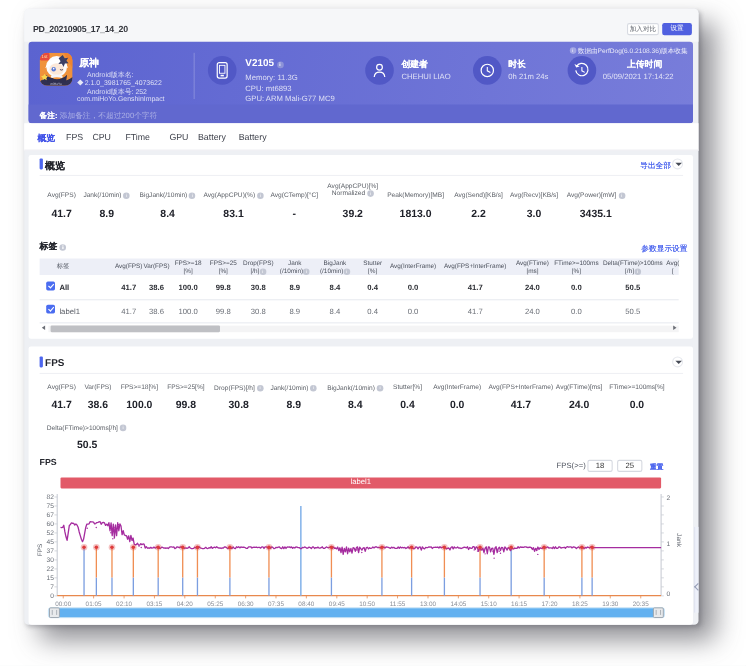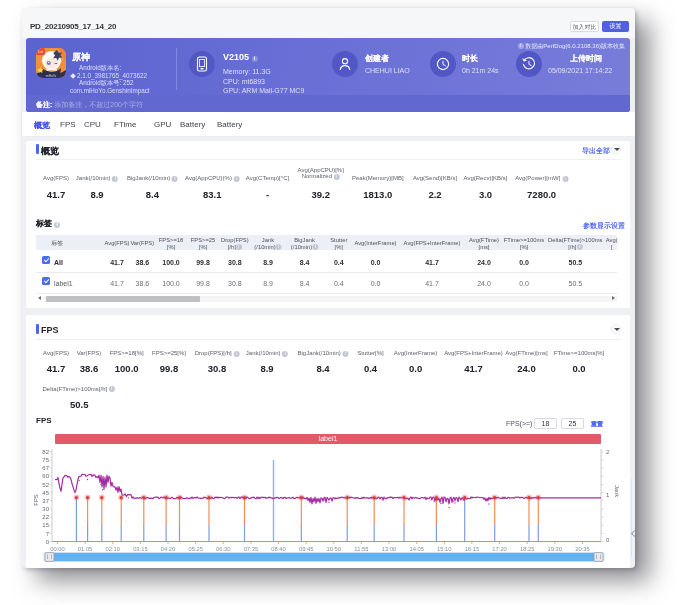--- a/index.html
+++ b/index.html
@@ -133,21 +133,21 @@
   <div class="lbl" style="left:515.6px;top:34.4px">Avg(Power)[mW] <span class="info">i</span></div>
   <div class="val" style="left:30px;top:48px">41.7</div>
   <div class="val" style="left:71px;top:48px">8.9</div>
   <div class="val" style="left:126.4px;top:48px">8.4</div>
   <div class="val" style="left:186.3px;top:48px">83.1</div>
   <div class="val" style="left:241.5px;top:48px">-</div>
   <div class="val" style="left:294.7px;top:48px">39.2</div>
   <div class="val" style="left:351.8px;top:48px">1813.0</div>
   <div class="val" style="left:409px;top:48px">2.2</div>
   <div class="val" style="left:459.5px;top:48px">3.0</div>
-  <div class="val" style="left:515.6px;top:48px">7280.0</div>
+  <div class="val" style="left:515.6px;top:48px">3435.1</div>
 
   <div class="abs cj" style="left:10px;top:77px;font-size:8px;font-weight:bold;color:#23252c">标签 <span class="info">i</span></div>
   <div class="abs blue cj" style="left:557px;top:80px;font-size:7px">参数显示设置</div>
   <div class="abs" style="left:10px;top:94px;width:581px;height:15px;background:#edeff7"></div>
   <div class="th" style="left:31.3px;top:99px">标签</div>
   <div class="th" style="left:91px;top:99px">Avg(FPS)</div>
   <div class="th" style="left:116.3px;top:99px">Var(FPS)</div>
   <div class="th" style="left:145px;top:95.5px">FPS&gt;=18<br>[%]</div>
   <div class="th" style="left:177px;top:95.5px">FPS&gt;=25<br>[%]</div>
   <div class="th" style="left:208.8px;top:95.5px">Drop(FPS)<br>[/h]<span class="info">i</span></div>

